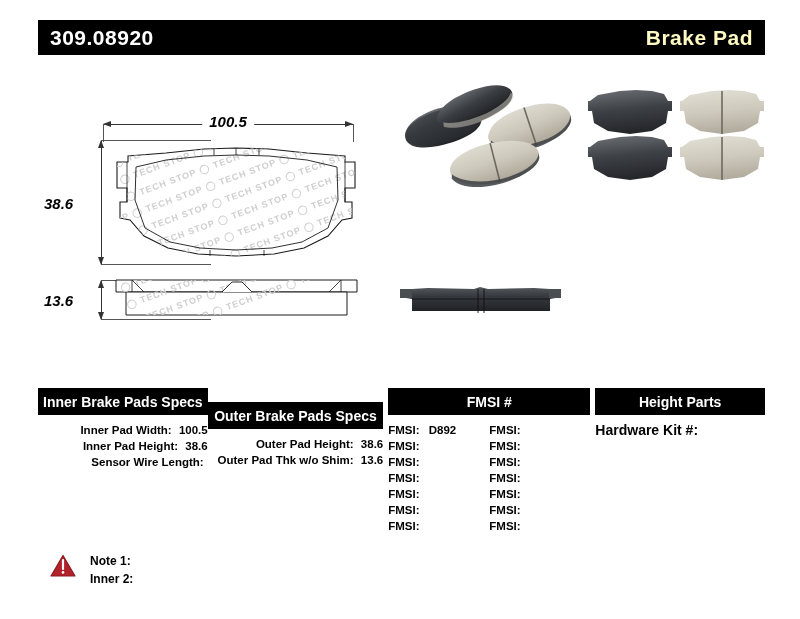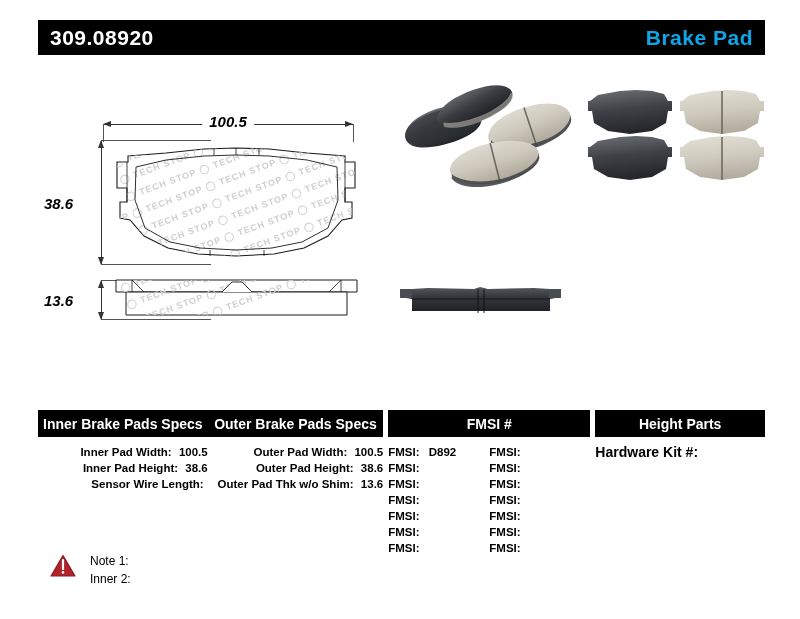--- a/index.html
+++ b/index.html
@@ -13,21 +13,21 @@
   
   .header-bar{
     position:absolute;left:38px;top:20px;width:727px;height:35px;
     background:#000;display:flex;align-items:center;justify-content:space-between;
     padding:0 12px;box-sizing:border-box;
   }
   .header-bar .part-no{
     color:#fff;font-size:21px;font-weight:bold;letter-spacing:.5px;
   }
   .header-bar .prod-type{
-    color:#0ea5e9;font-size:21px;font-weight:bold;letter-spacing:.5px;
+    color:#fef9c3;font-size:21px;font-weight:bold;letter-spacing:.5px;
   }
 
   
   .drawing-area{position:absolute;left:38px;top:95px;width:350px;height:280px;}
 
   .dim-h-wrap{position:absolute;left:65px;top:18px;width:250px;height:22px;}
   .dim-line-h{position:absolute;top:11px;left:0;width:100%;height:1px;background:#333;}
   .dim-line-h:before,.dim-line-h:after{
     content:"";position:absolute;top:-3px;width:0;height:0;
     border-top:3.5px solid transparent;border-bottom:3.5px solid transparent;
@@ -62,50 +62,50 @@
 
   .pad-front{position:absolute;left:76px;top:45px;width:245px;height:125px;}
   .pad-side{position:absolute;left:76px;top:180px;width:245px;height:48px;}
 
   
   .photo-left{position:absolute;left:400px;top:85px;width:175px;height:105px;}
   .photo-right{position:absolute;left:580px;top:85px;width:185px;height:105px;}
   .photo-edge{position:absolute;left:398px;top:283px;width:165px;height:42px;}
 
   
-  .spec-table{position:absolute;left:38px;top:410px;width:727px;}
+  .spec-table{position:absolute;left:38px;top:388px;width:727px;}
   .spec-head{display:flex;height:27px;}
   .spec-head .cell{
     background:#000;color:#fff;display:flex;align-items:center;justify-content:center;
     font-size:14px;font-weight:bold;height:100%;box-sizing:border-box;
   }
   .gap{width:5px;background:#fff;height:100%;}
 
   .spec-body{display:flex;margin-top:7px;}
   .col-inner{width:172px;}
-  .col-outer{width:178px;}
+  .col-outer{width:178px;margin-top:14px;}
   .col-fmsi{width:205px;display:flex;align-items:flex-end;}
   .col-related{width:172px;}
 
   .spec-line{
     font-size:11.5px;font-weight:bold;line-height:16px;white-space:nowrap;
   }
   .spec-line.right{text-align:right;}
   .spec-line .val{font-weight:bold;margin-left:4px;}
 
   .fmsi-sub{width:50%;}
   .fmsi-line{font-size:11.5px;font-weight:bold;line-height:16px;}
   .fmsi-line .val{margin-left:6px;}
 
   .related-line{font-size:14px;font-weight:bold;line-height:16px;}
 
   
   .notes{position:absolute;left:50px;top:552px;display:flex;align-items:flex-start;}
   .warn-icon{width:26px;height:24px;margin-right:14px;margin-top:2px;}
-  .note-lines{font-size:12px;font-weight:normal;line-height:18px;}
+  .note-lines{font-size:12px;font-weight:bold;line-height:18px;}
 </style>
 </head>
 <body>
 
 <div class="page">
 
   <div class="header-bar">
     <span class="part-no">309.08920</span>
     <span class="prod-type">Brake Pad</span>
   </div>
@@ -321,24 +321,20 @@
           <span class="val">38.6</span>
         </div>
         <div class="spec-line right">
           <span>Sensor Wire Length:</span>
           <span class="val"></span>
         </div>
       </div>
 
       <div class="col-outer">
         <div class="spec-line right">
-          <span>Outer Pad Width:</span>
-          <span class="val">100.5</span>
-        </div>
-        <div class="spec-line right">
           <span>Outer Pad Height:</span>
           <span class="val">38.6</span>
         </div>
         <div class="spec-line right">
           <span>Outer Pad Thk w/o Shim:</span>
           <span class="val">13.6</span>
         </div>
       </div>
 
       <div class="gap"></div>

